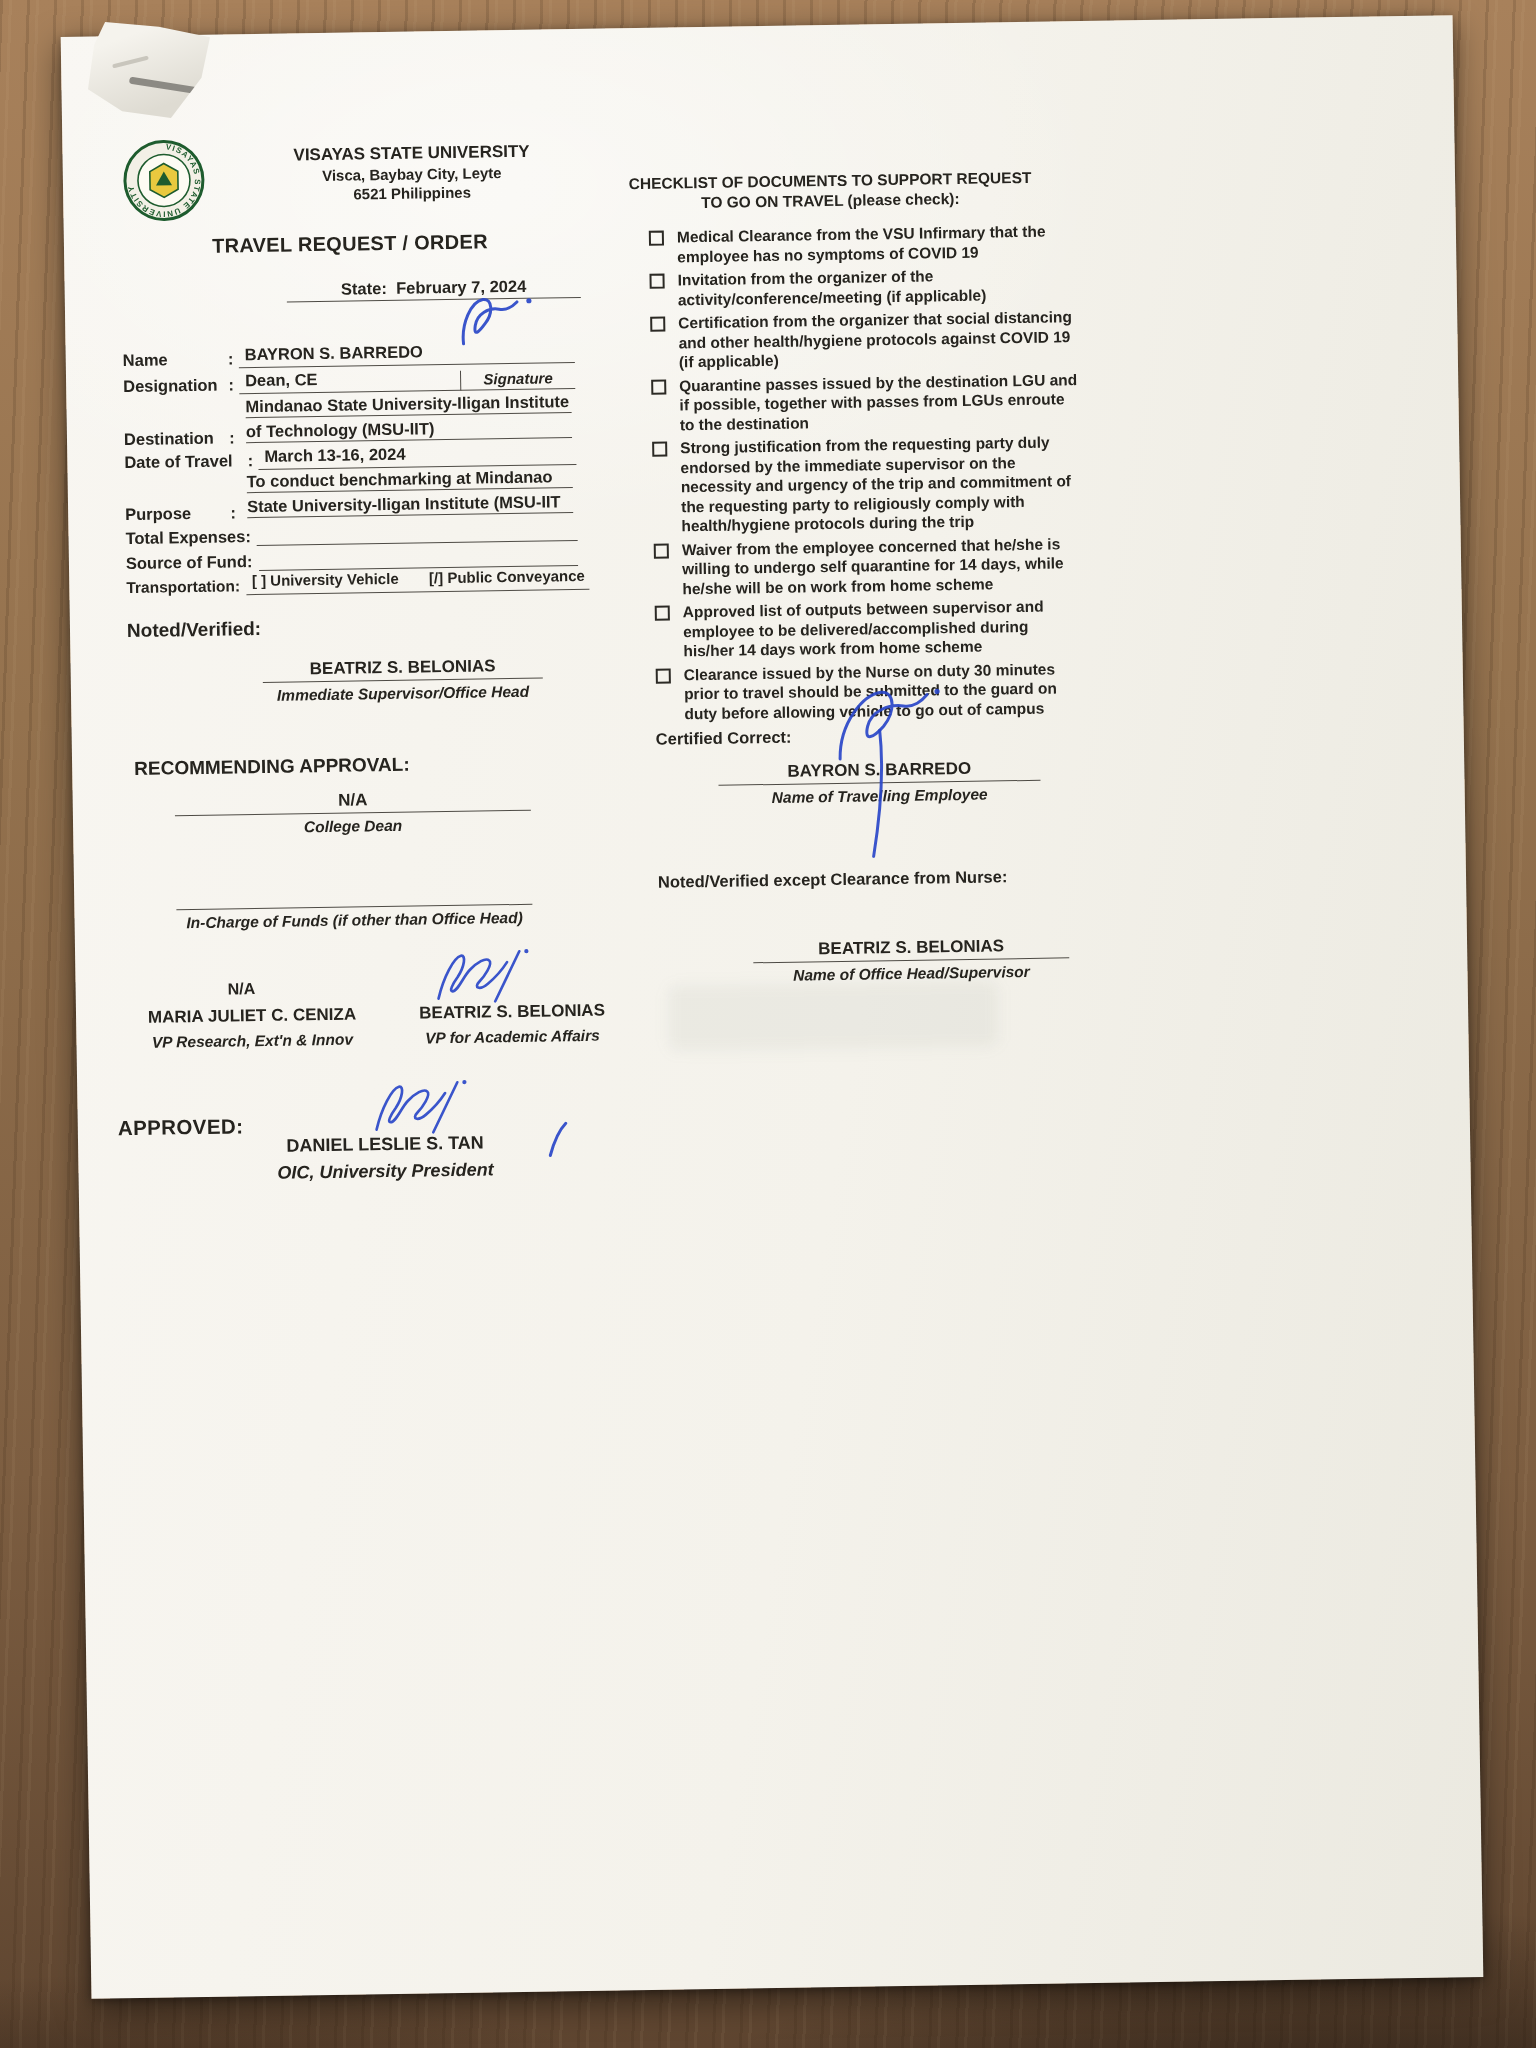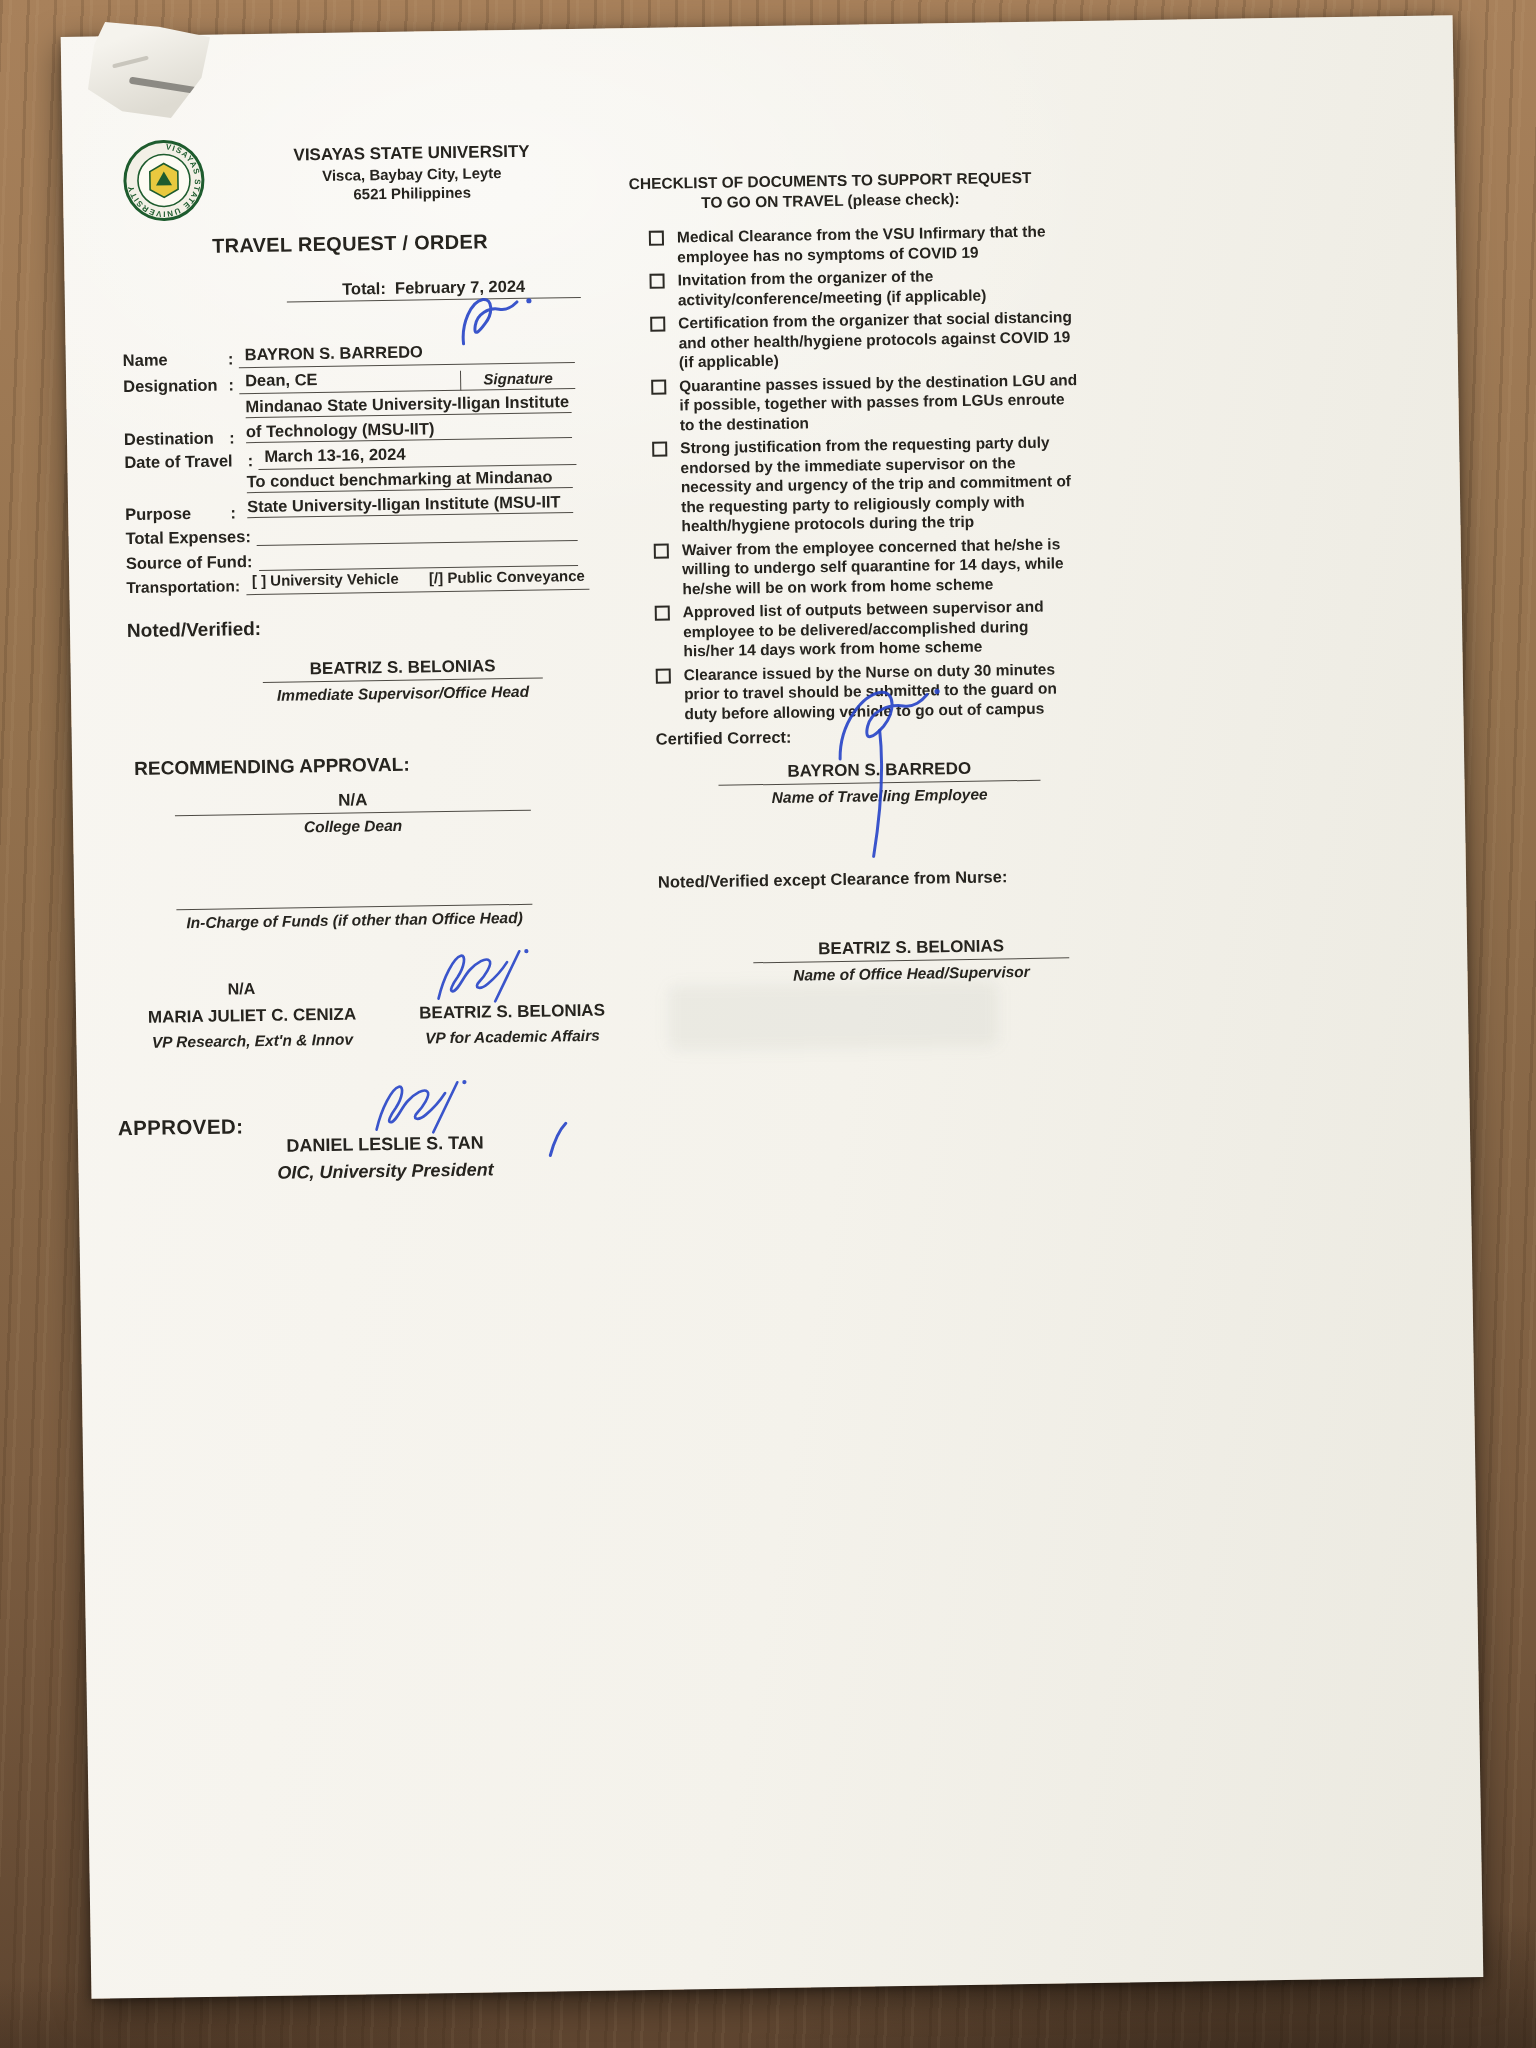--- a/index.html
+++ b/index.html
@@ -93,21 +93,21 @@
   <div class="abs ctr" style="left:176px;top:112px;width:346px;">
     <div class="bold" style="font-size:17px;">VISAYAS STATE UNIVERSITY</div>
     <div class="bold" style="font-size:15px;padding-top:2px;">Visca, Baybay City, Leyte</div>
     <div class="bold" style="font-size:15px;padding-top:2px;">6521   Philippines</div>
   </div>
 
   <div class="abs bold ctr" style="left:95px;top:200px;width:382px;font-size:20px;letter-spacing:.3px;">TRAVEL REQUEST / ORDER</div>
 
   <div class="abs" style="left:222px;top:247px;width:294px;">
     <div class="u ctr" style="padding-bottom:2px;font-size:16.5px;">
-      <span class="bold">Total:</span>&nbsp;&nbsp;<span class="bold">February 7, 2024</span>
+      <span class="bold">State:</span>&nbsp;&nbsp;<span class="bold">February 7, 2024</span>
     </div>
   </div>
 
   <svg class="sig" style="left:388px;top:263px;" width="95" height="58" viewBox="0 0 95 58">
     <path d="M10 50 C8 30 18 8 30 6 C40 5 40 20 32 30 C26 38 20 44 22 32 C24 20 36 14 46 16 C54 18 60 13 64 9"></path>
     <circle cx="76" cy="8" r="2.6"></circle>
   </svg>
 
   <div class="frow" style="top:311px;">
     <span class="flabel">Name</span>

